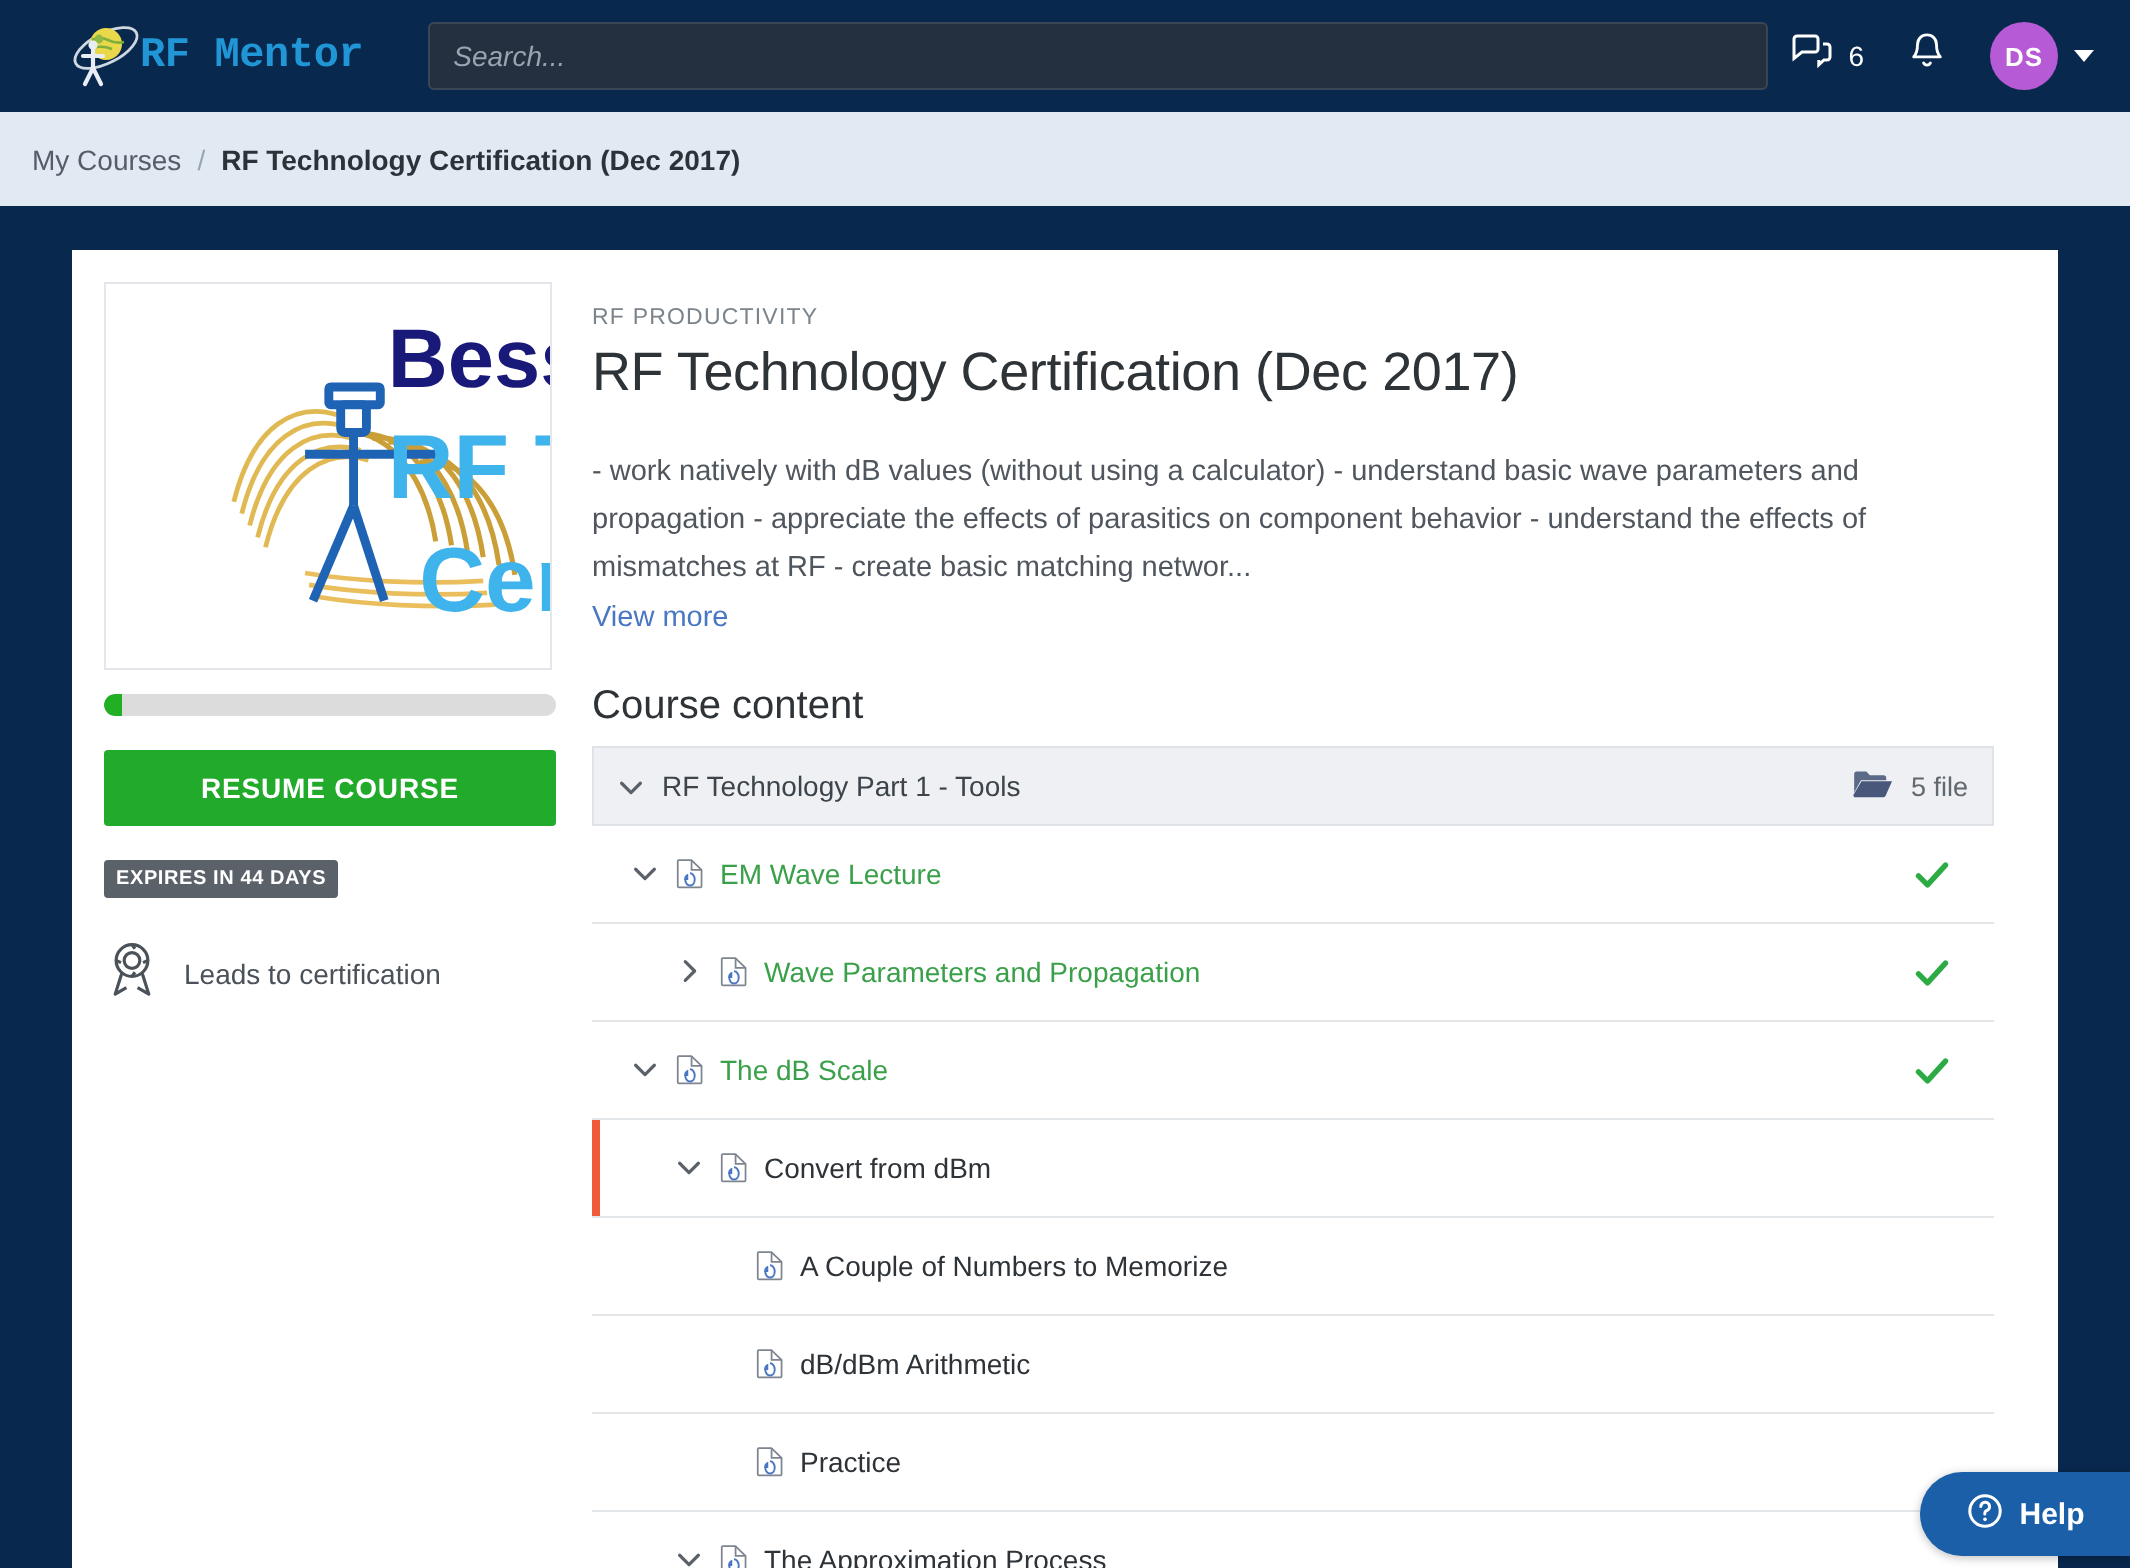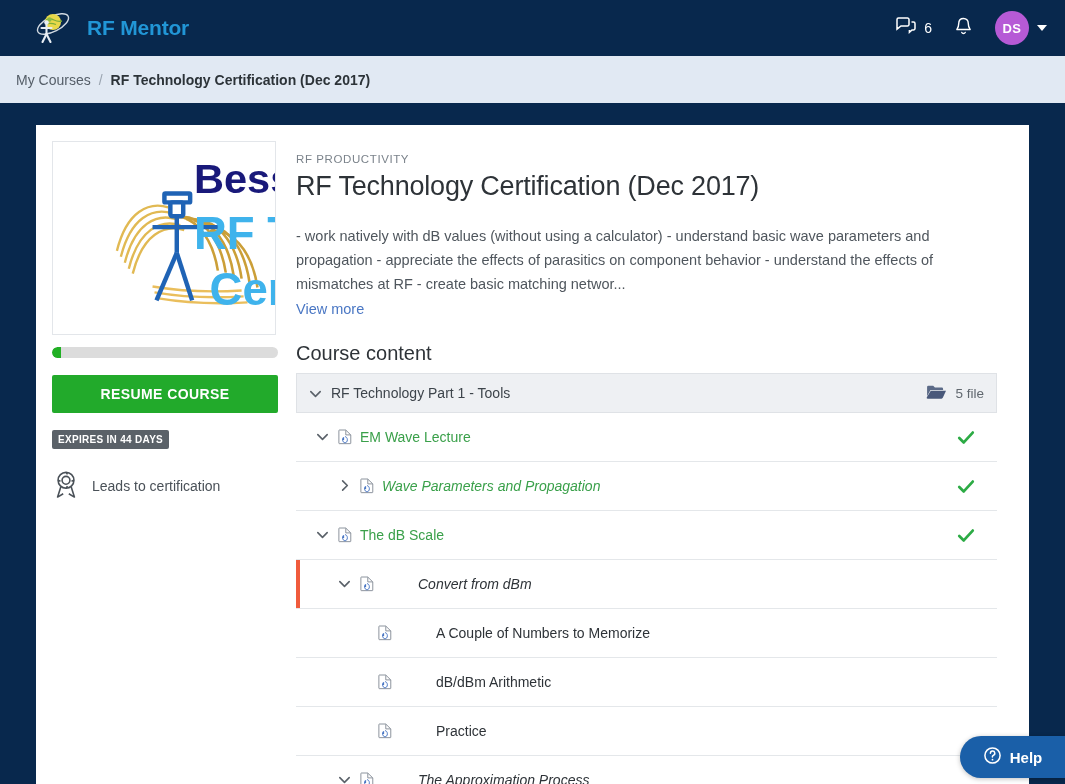--- a/index.html
+++ b/index.html
@@ -17,24 +17,25 @@
     height: 56px;
     background: #08284d;
     display: flex;
     align-items: center;
     padding: 0 18px 0 32px;
     position: relative;
   }
   .brand {
     display: flex;
     align-items: center;
-    gap: 19px;
+    gap: 2px;
     text-decoration: none;
     flex: 0 0 auto;
     margin-right: 32px;
+    font-family: Liberation Mono, monospace;
   }
   .brand-logo { width: 40px; height: 36px; display: block; margin-right: -4px; }
   .brand-text {
     font-size: 21px;
     font-weight: bold;
     color: #2196d6;
     letter-spacing: -0.2px;
     white-space: nowrap;
   }
   .search-wrap { flex: 0 0 670px; }
@@ -242,26 +243,26 @@
     background: #f05b3c;
   }
   .topic-inner {
     display: flex;
     align-items: flex-start;
     gap: 8px;
     min-width: 0;
   }
   .topic-label { font-size: 14px; white-space: nowrap; }
   .topic-label.done { color: #3aa04a; }
-  .topic-label.active { color: #2e3338; margin-left: 36px; }
+  .topic-label.active { color: #2e3338; }
   .chev { flex: 0 0 16px; display: flex; align-items: center; justify-content: center; }
   .chk { margin-left: auto; margin-right: 22px; display: flex; align-items: center; }
 
   .ind-0 { padding-left: 18px; }
-  .ind-1 { padding-left: 40px; font-style: italic; }
+  .ind-1 { padding-left: 40px; }
   .ind-3 { padding-left: 82px; }
 
   
   .help-widget {
     position: absolute;
     right: 0px;
     bottom: 6px;
     width: 105px;
     height: 42px;
     background: #1a5fa8;
@@ -298,20 +299,23 @@
             <line x1="14.5" y1="15" x2="14.5" y2="24"></line>
             <line x1="9.5" y1="18" x2="19.5" y2="18"></line>
             <line x1="14.5" y1="24" x2="10.5" y2="32"></line>
             <line x1="14.5" y1="24" x2="18.5" y2="32"></line>
           </g>
         </svg>
       </span>
       <span class="brand-text">RF Mentor</span>
     </a>
 
+    <div class="search-wrap">
+      <input class="search-input" type="text" placeholder="Search..." style="">
+    </div>
 
     <div class="nav-right">
 
       <div class="nav-icon-btn">
         <span>
           <svg viewBox="0 0 22 20" width="22" height="20" fill="none" stroke="#ffffff" stroke-width="1.5">
             <path d="M2 3.5a1.5 1.5 0 0 1 1.5-1.5h9A1.5 1.5 0 0 1 14 3.5v5A1.5 1.5 0 0 1 12.5 10H6l-4 3.2V3.5z"></path>
             <path d="M16.5 6h2A1.5 1.5 0 0 1 20 7.5v5A1.5 1.5 0 0 1 18.5 14H17l-2.6 2.4V14"></path>
           </svg>
         </span>

